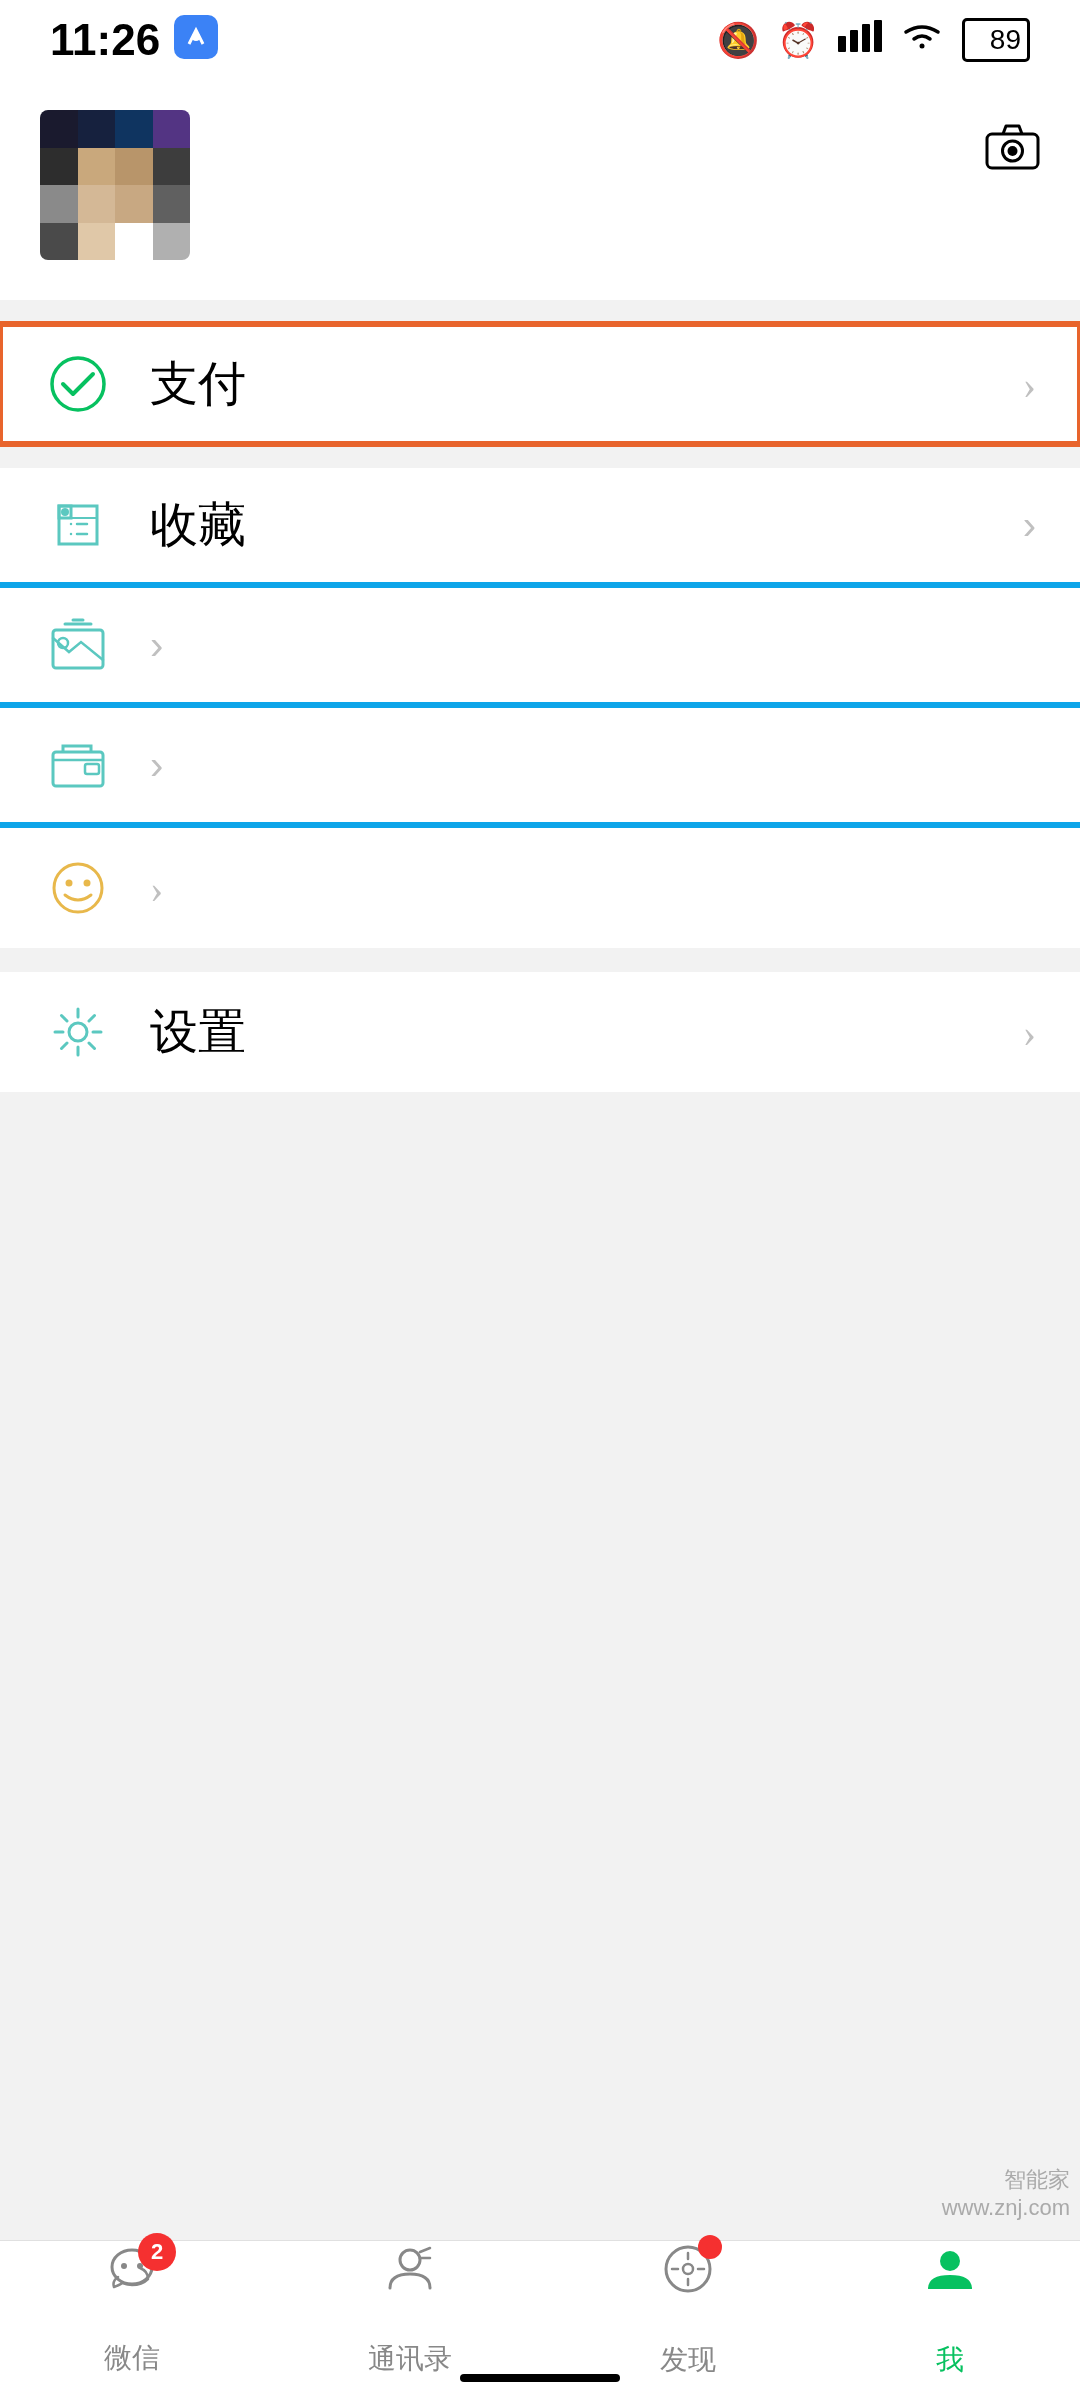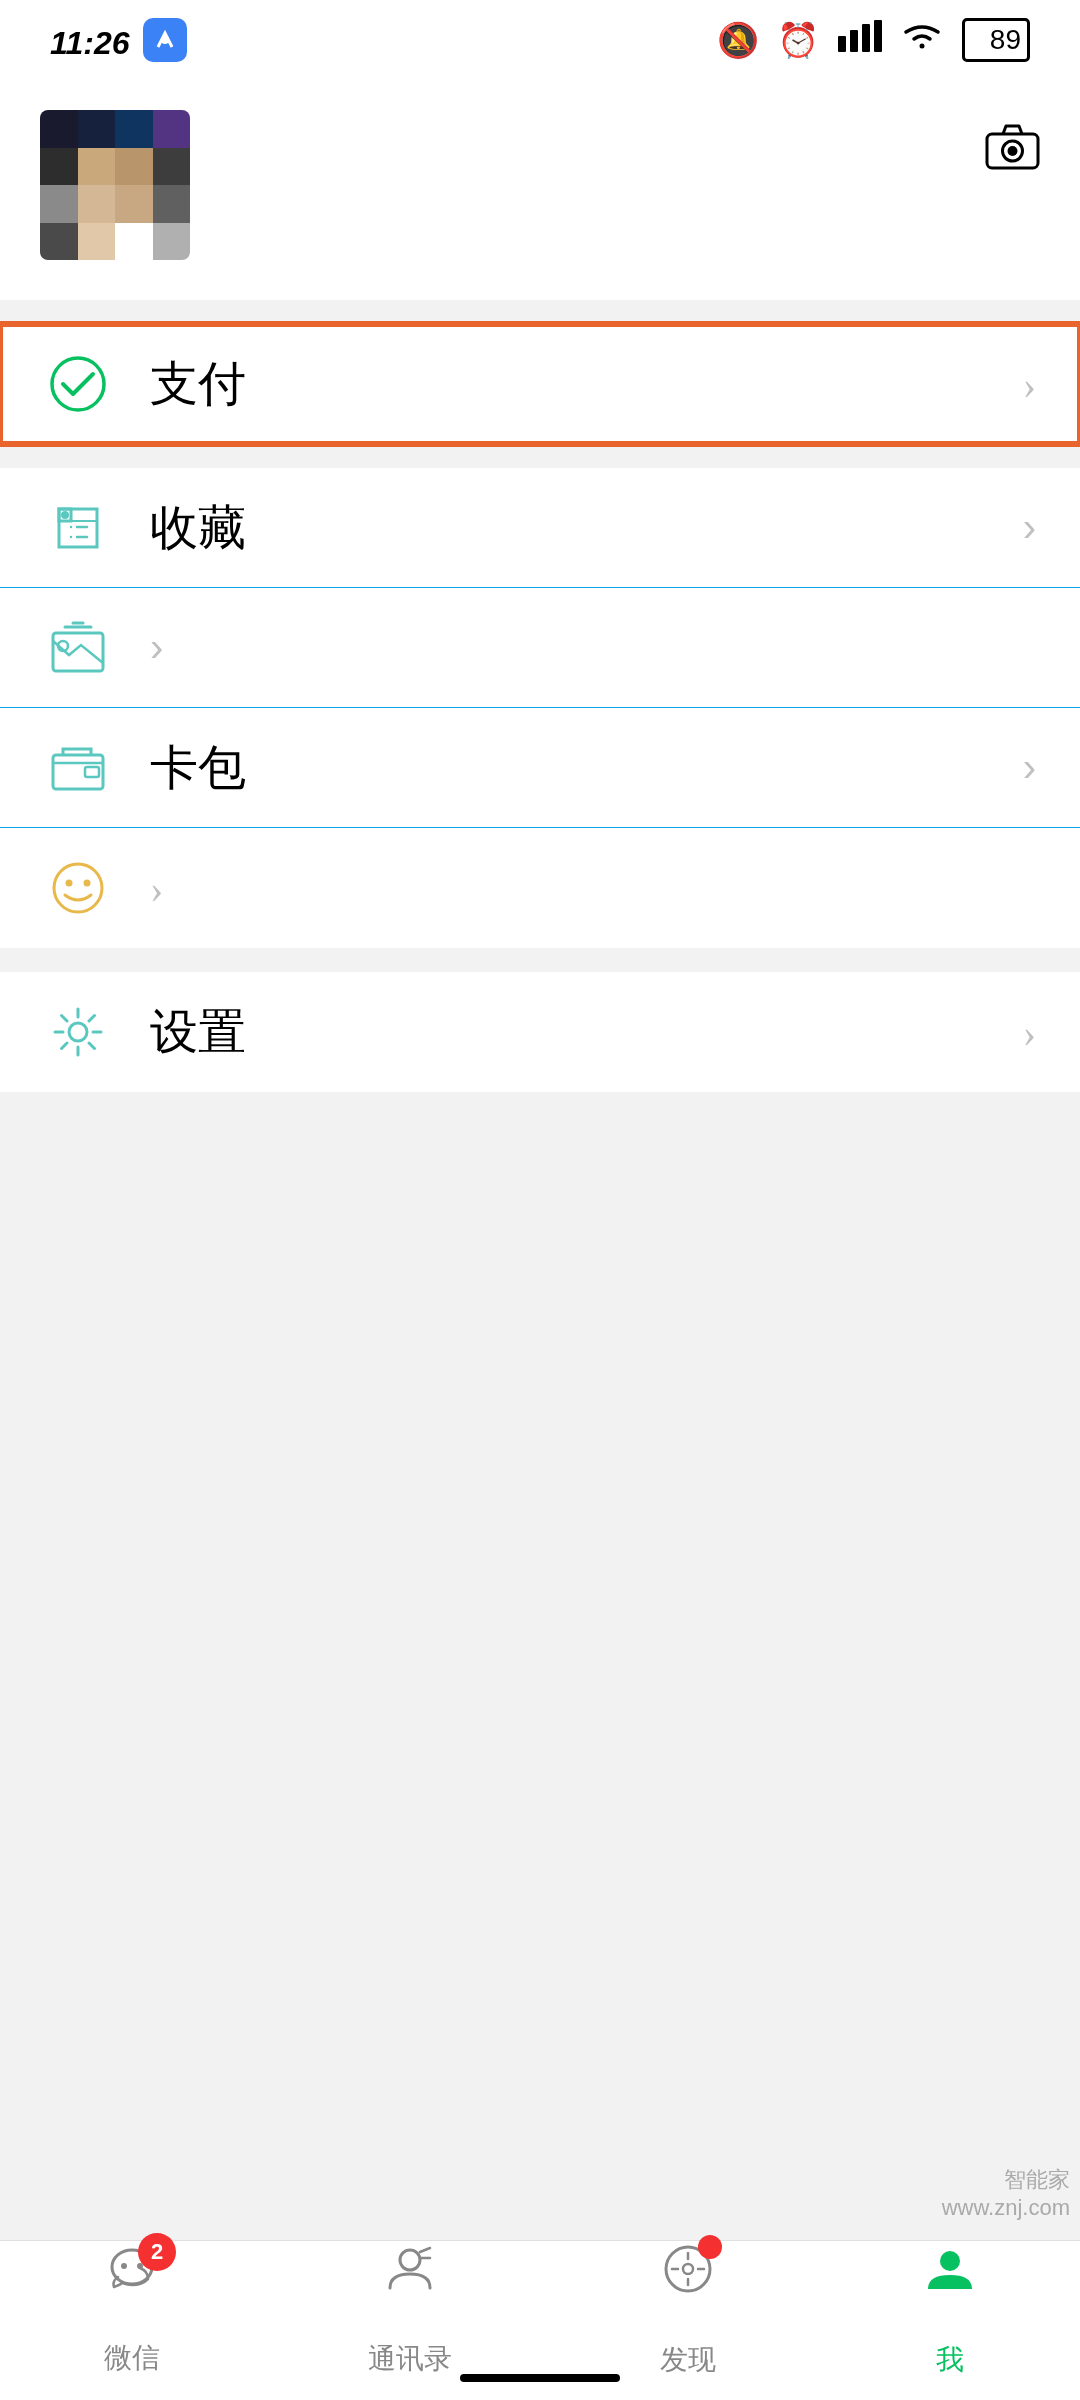--- a/index.html
+++ b/index.html
@@ -18,27 +18,26 @@
     .status-bar {
       background: #fff;
       height: 80px;
       display: flex;
       align-items: center;
       justify-content: space-between;
       padding: 0 50px;
     }
 
     .status-time {
-      font-size: 32px;
+      font-size: 44px;
       font-weight: 600;
       color: #000;
       display: flex;
-      align-items: flex-end;
+      align-items: flex-start;
       gap: 14px;
-      font-style: italic;
     }
 
     .status-time-icon {
       width: 44px;
       height: 44px;
       background: #3b82f6;
       border-radius: 10px;
       display: flex;
       align-items: center;
       justify-content: center;
@@ -103,21 +102,21 @@
       background: #fff;
       margin-bottom: 0;
     }
 
     .menu-item {
       background: #fff;
       display: flex;
       align-items: center;
       padding: 0 44px;
       height: 120px;
-      border-bottom: 1px solid #0ea5e9;
+      border-bottom: 6px solid #0ea5e9;
       cursor: pointer;
       position: relative;
     }
 
     .menu-item:last-child {
       border-bottom: none;
       font-family: Liberation Serif, serif;
     }
 
     .menu-item.highlighted {
@@ -357,21 +356,20 @@
 
   <div class="menu-item">
     <div class="menu-icon">
       <svg width="58" height="58" viewBox="0 0 58 58" fill="none">
         <rect x="4" y="16" width="50" height="34" rx="3" stroke="#5bc8c0" stroke-width="3" fill="none"></rect>
         <path d="M14 16 L14 10 L42 10 L42 16" stroke="#5bc8c0" stroke-width="3" fill="none"></path>
         <rect x="36" y="28" width="14" height="10" rx="2" stroke="#5bc8c0" stroke-width="2.5" fill="none"></rect>
         <path d="M4 24 L54 24" stroke="#5bc8c0" stroke-width="2.5"></path>
       </svg>
     </div>
-    <span class="menu-label">卡包</span>
     <span class="chevron">›</span>
   </div>
 
   <div class="menu-item">
     <div class="menu-icon">
       <svg width="58" height="58" viewBox="0 0 58 58" fill="none">
         <circle cx="29" cy="29" r="24" stroke="#e8b84b" stroke-width="3" fill="none"></circle>
         <circle cx="20" cy="24" r="3.5" fill="#e8b84b"></circle>
         <circle cx="38" cy="24" r="3.5" fill="#e8b84b"></circle>
         <path d="M16 36 Q29 46 42 36" stroke="#e8b84b" stroke-width="3" fill="none" stroke-linecap="round"></path>

